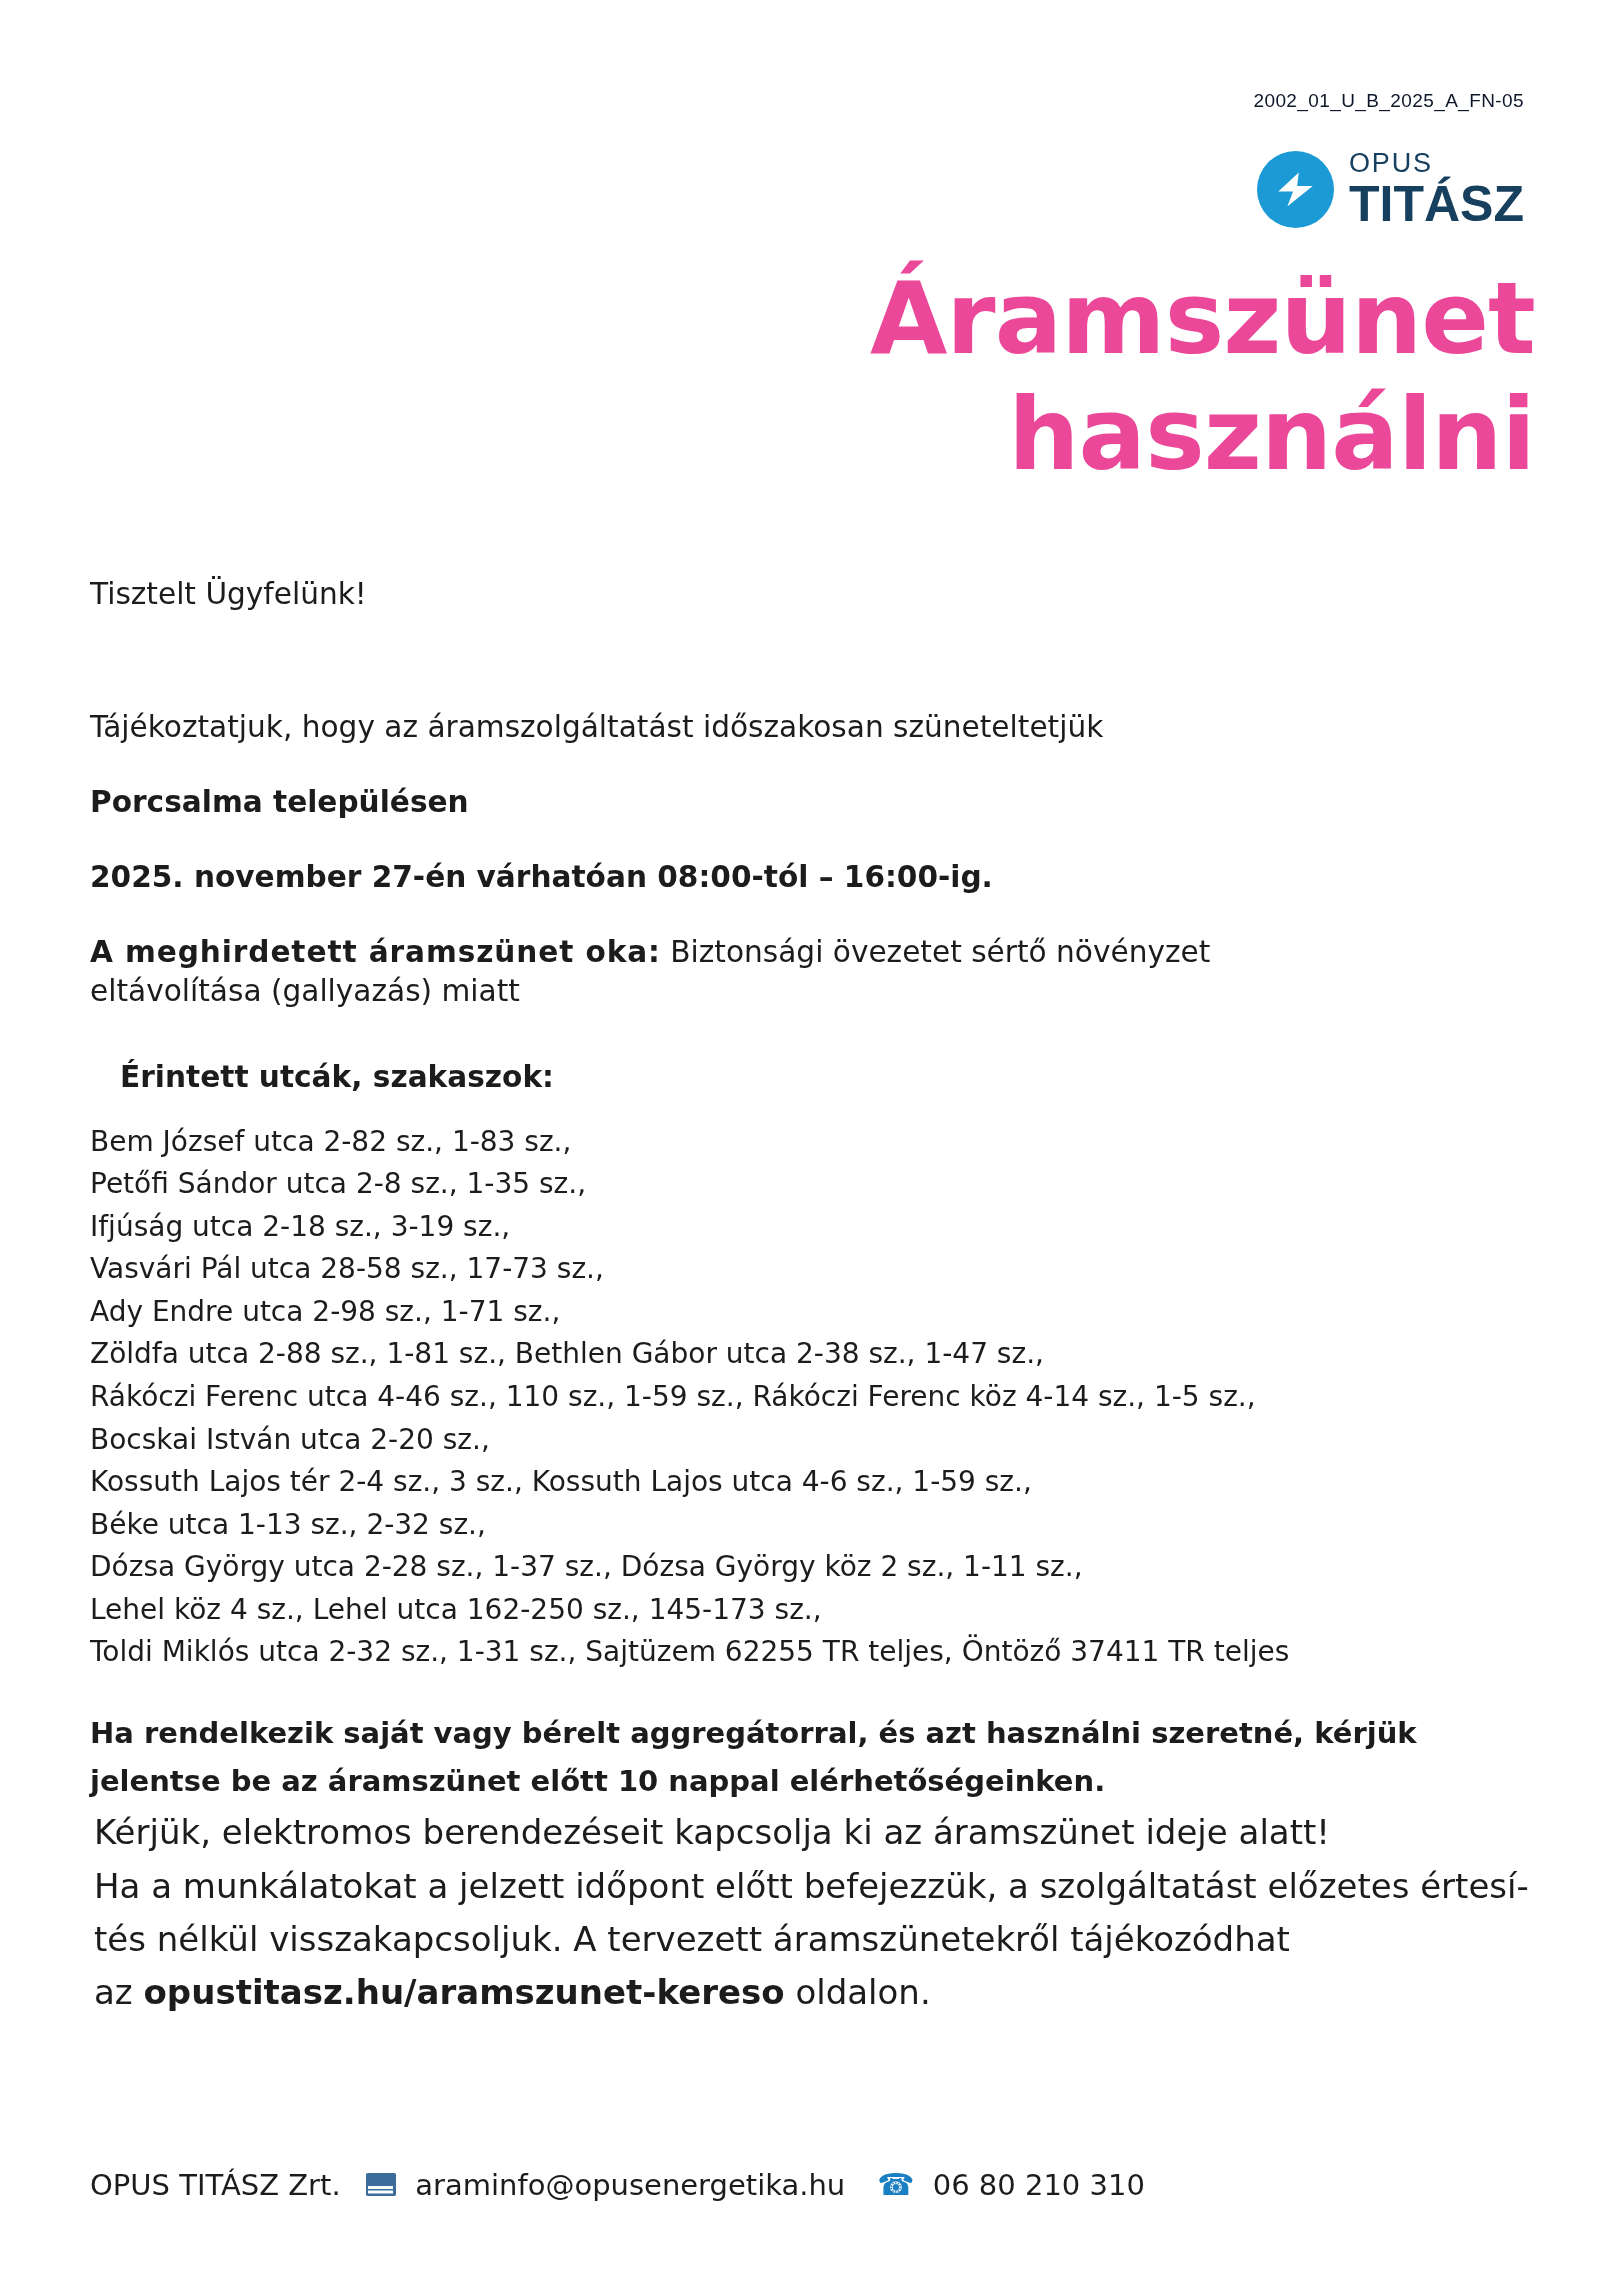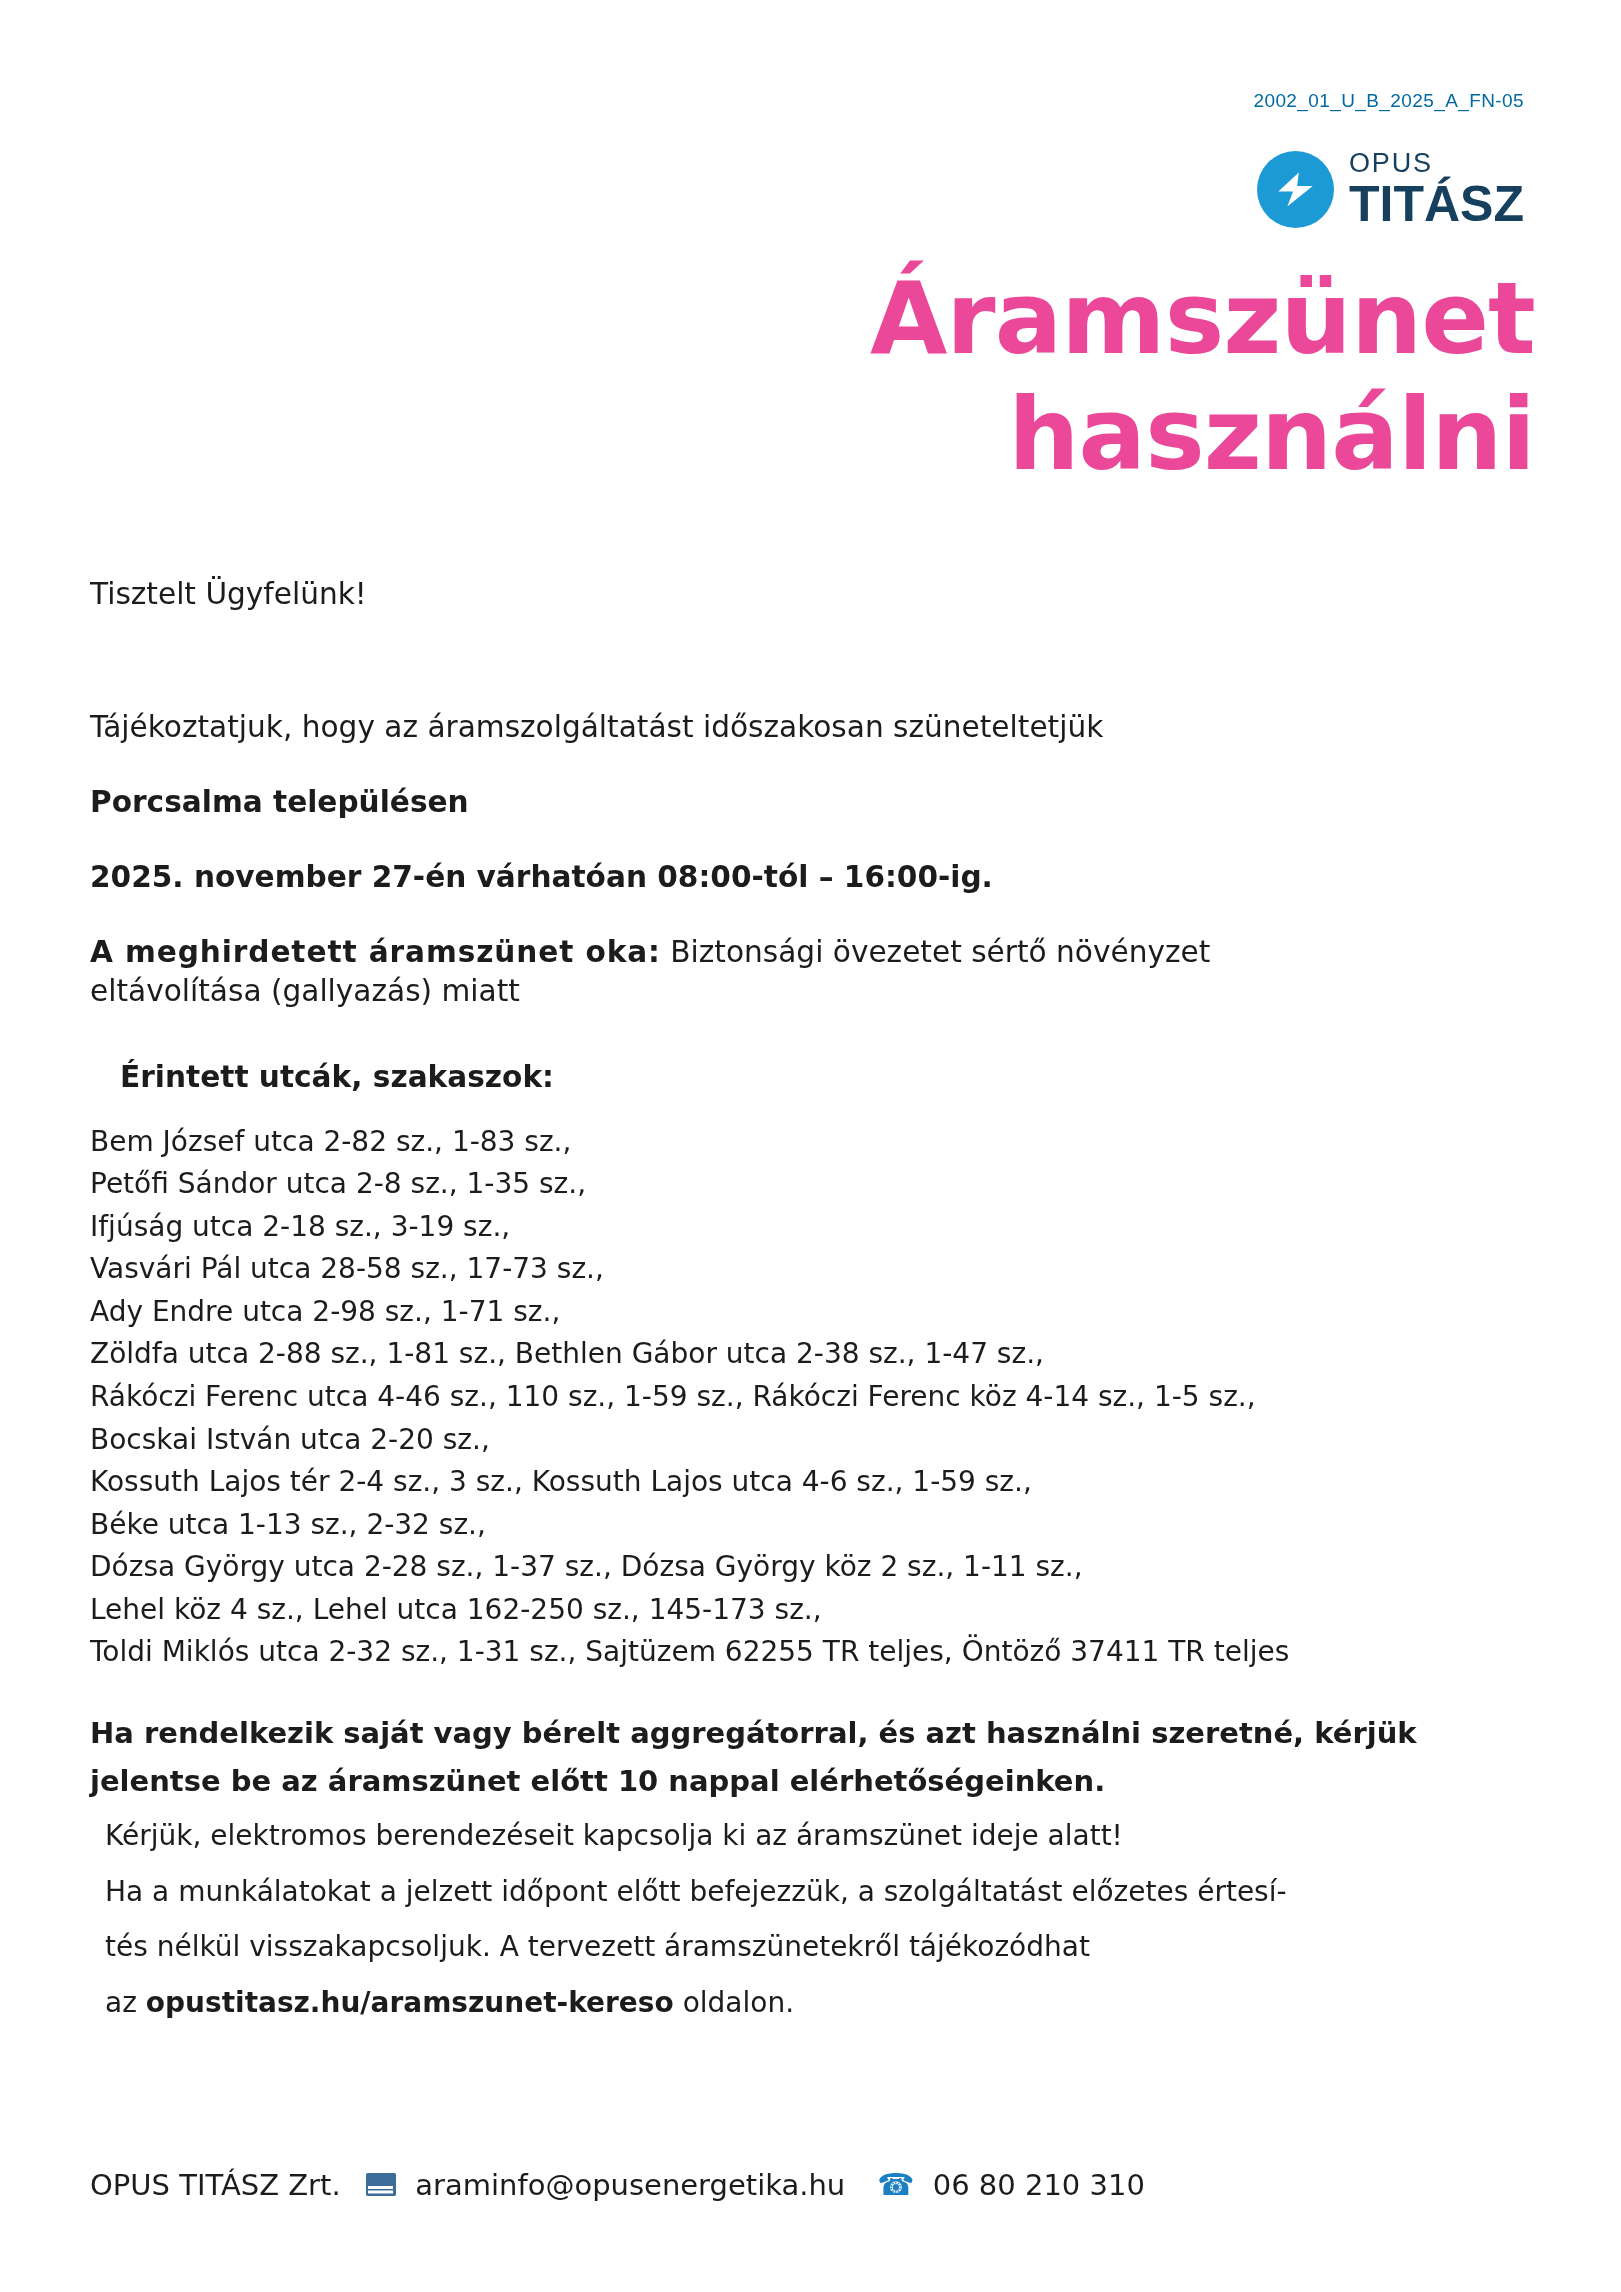--- a/index.html
+++ b/index.html
@@ -23,21 +23,21 @@
     padding: 0;
   }
 
   
   .doc-code {
     position: absolute;
     top: 90px;
     right: 97px;
     font-size: 19px;
     letter-spacing: 0.4px;
-    color: #0369a1;
+    color: #0f172a;
     font-family: "Liberation Sans", sans-serif;
   }
 
   .logo-block {
     position: absolute;
     top: 150px;
     right: 97px;
     display: flex;
     align-items: center;
     gap: 15px;
@@ -144,23 +144,23 @@
     line-height: 1.52;
     white-space: nowrap;
   }
   .notice-bold {
     font-weight: 700;
     font-size: 29px;
     line-height: 1.4;
     margin: 0 0 7.2px 0;
   }
   .notice {
-    font-size: 28px;
+    font-size: 34px;
     line-height: 1.45;
-    margin: 15px;
+    margin: 4px;
   }
   .notice.tight {
     margin-bottom: 0;
   }
   .footer {
     position: absolute;
     left: 90px;
     top: 2167px;
     display: flex;
     align-items: center;

